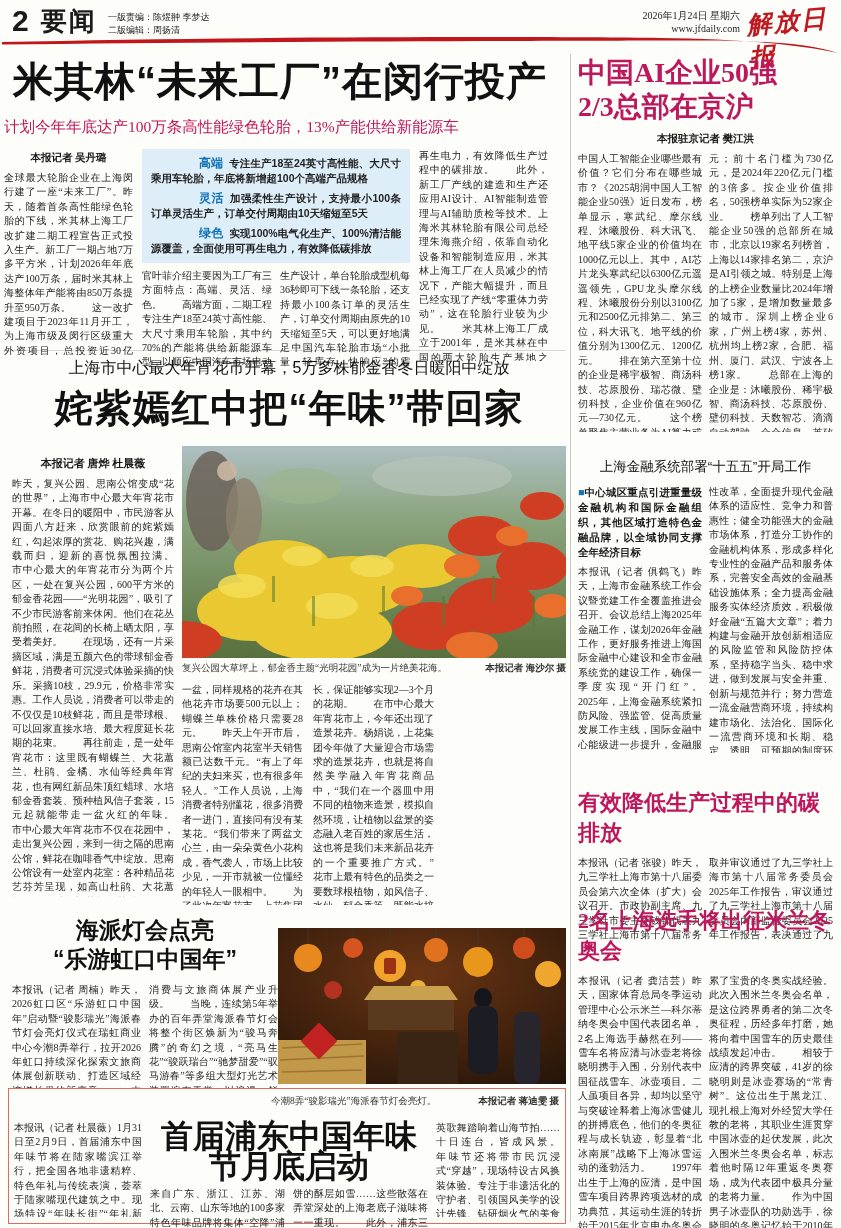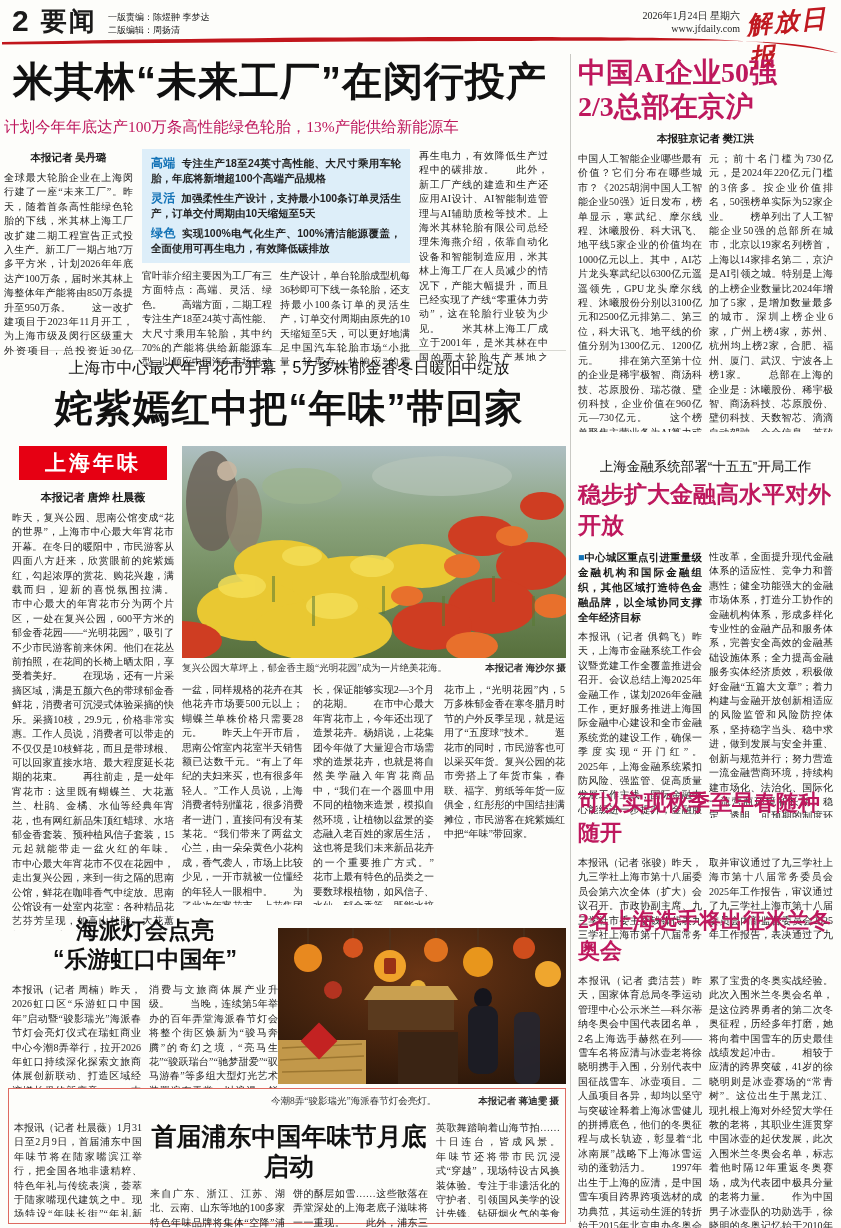--- a/index.html
+++ b/index.html
@@ -11,21 +11,21 @@
         text-justify:inter-ideograph;}
   .byline{font-weight:bold;text-align:center;font-size:10.5px;margin:2px 0 6px 0;}
   .hl-black{font-family:"Liberation Sans","DejaVu Sans",sans-serif;font-weight:900;color:#111;text-align:center;}
   .hl-serif{font-weight:bold;color:#be185d;text-align:left;font-family:"Liberation Serif","DejaVu Serif",serif;}
   .kicker{font-family:"Liberation Sans","DejaVu Sans",sans-serif;font-weight:normal;text-align:center;color:#111;}
   .row{display:flex;}
   .vrule{position:absolute;width:1px;background:#c9c9c4;}
   .hrule{position:absolute;height:1px;background:#d8d8d2;}
   .bluebox{background:#ddeef9;padding:7px 9px;font-family:"Liberation Sans","DejaVu Sans",sans-serif;
            font-size:10.5px;line-height:15px;font-weight:bold;color:#222;overflow:hidden;}
-  .bluebox .tag{color:#1272b6;font-size:12px;margin-right:6px;font-weight:900;}
+  .bluebox .tag{color:#1272b6;font-size:12px;margin-right:6px;font-weight:900;margin-left:48px;}
   .bluebox .bi{margin-bottom:5px;text-align:justify;}
   .redtag{background:#e60013;color:#fff;font-family:"Liberation Sans","DejaVu Sans",sans-serif;
           font-weight:900;font-size:21px;text-align:center;line-height:34px;height:34px;letter-spacing:3px;}
   .caprow{display:flex;justify-content:space-between;font-size:9.5px;color:#333;align-items:baseline;}
   .cap-credit{font-weight:bold;white-space:nowrap;margin-left:8px;}
   .lead-bold{font-family:"Liberation Sans","DejaVu Sans",sans-serif;font-weight:bold;font-size:10.5px;
              line-height:15px;display:block;margin-bottom:5px;text-align:justify;}
   .bluesq{color:#1272b6;}
   .photo{overflow:hidden;background:#888;}
   .masthead{color:#c01920;font-weight:bold;font-style:italic;font-size:25px;transform:rotate(-5deg);
@@ -90,21 +90,20 @@
       <div class="tcol" style="width:124px;height:280px;">中国人工智能企业哪些最有价值？它们分布在哪些城市？《2025胡润中国人工智能企业50强》近日发布，榜单显示，寒武纪、摩尔线程、沐曦股份、科大讯飞、地平线5家企业的价值均在1000亿元以上。其中，AI芯片龙头寒武纪以6300亿元遥遥领先，GPU龙头摩尔线程、沐曦股份分别以3100亿元和2500亿元排第二、第三位，科大讯飞、地平线的价值分别为1300亿元、1200亿元。　　排在第六至第十位的企业是稀宇极智、商汤科技、芯原股份、瑞芯微、壁仞科技，企业价值在960亿元—730亿元。　　这个榜单聚焦主营业务为AI算力或算法的中国企业，按照企业价值进行排名。上市公司市值按照2026年1月9日的收盘价计算，非上市公司估值参考同行业上市公司或者根据最新一轮融资情况进行估算。　　胡润集团董事长兼首席调研官胡润对几家非常有名的企业不能参与表示遗憾。他说，有三类企业由于不符合相关界定不参与企业价值排名，一是具身智能企业，包括机器人、智能飞行器和智能家居。二是AI不是目前主营业务的企业，如字节跳动等。三是以基础研究开源为先，商业化程度不充分的企业，如DeepSeek等。　　50强中有21家非上市公司，上榜门槛为95亿元，比2024年提高35亿</div>
       <div class="tcol" style="width:124px;height:280px;">元；前十名门槛为730亿元，是2024年220亿元门槛的3倍多。按企业价值排名，50强榜单实际为52家企业。　　榜单列出了人工智能企业50强的总部所在城市，北京以19家名列榜首，上海以14家排名第二，京沪是AI引领之城。特别是上海的上榜企业数量比2024年增加了5家，是增加数量最多的城市。深圳上榜企业6家，广州上榜4家，苏州、杭州均上榜2家，合肥、福州、厦门、武汉、宁波各上榜1家。　　总部在上海的企业是：沐曦股份、稀宇极智、商汤科技、芯原股份、壁仞科技、天数智芯、滴滴自动驾驶、合合信息、英矽智能、燧原科技、阶跃星辰、嬴彻科技、联影智能、澜起半导体。它们分布在GPU、AIGC大模型、自动驾驶技术、文字与图像识别、数据分析决策等细分领域。　　除了主榜单外，此次还推出中国人工智能“未来之星”企业22家，他们均拥有国家级荣誉资质或最近两年获得过A轮以上的融资。其中，总部在上海的企业是：极殊科技、星猿哲、宇勘科技、扩博智能技术、曦智科技。　　很多人对AI企业是否存在泡沫持有疑问。胡润就此表示，泡沫或许会带来短期的行业震荡，但无法阻挡技术演进的必然趋势。未来真正具备核心技术、场景落地能力的企业将脱颖而出，AI将从资本追捧的概念转变为社会基础设施，就像互联网一样，最终成为全球经济的底层支撑。</div>
     </div>
   </div>
 
   <div class="abs" style="left:12px;top:358px;width:554px;">
     <div class="kicker" style="font-size:16px;">上海市中心最大年宵花市开幕，5万多株郁金香冬日暖阳中绽放</div>
     <div class="hl-black" style="font-size:38px;margin-top:4px;letter-spacing:1px;">姹紫嫣红中把“年味”带回家</div>
     <div class="row" style="margin-top:12px;">
       <div style="width:162px;">
-        <div class="redtag" style="width:148px;margin:0 auto;">上海年味</div>
         <div class="byline" style="margin-top:10px;font-size:11px;">本报记者 唐烨 杜晨薇</div>
         <div class="tcol" style="height:420px;">昨天，复兴公园、思南公馆变成“花的世界”，上海市中心最大年宵花市开幕。在冬日的暖阳中，市民游客从四面八方赶来，欣赏眼前的姹紫嫣红，勾起浓厚的赏花、购花兴趣，满载而归，迎新的喜悦氛围拉满。　　市中心最大的年宵花市分为两个片区，一处在复兴公园，600平方米的郁金香花园——“光明花园”，吸引了不少市民游客前来休闲。他们在花丛前拍照，在花间的长椅上晒太阳，享受着美好。　　在现场，还有一片采摘区域，满是五颜六色的带球郁金香鲜花，消费者可沉浸式体验采摘的快乐。采摘10枝，29.9元，价格非常实惠。工作人员说，消费者可以带走的不仅仅是10枝鲜花，而且是带球根、可以回家直接水培、最大程度延长花期的花束。　　再往前走，是一处年宵花市：这里既有蝴蝶兰、大花蕙兰、杜鹃、金橘、水仙等经典年宵花，也有网红新品朱顶红蜡球、水培郁金香套装、预种植风信子套装，15元起就能带走一盆火红的年味。　　市中心最大年宵花市不仅在花园中，走出复兴公园，来到一街之隔的思南公馆，鲜花在咖啡香气中绽放。思南公馆设有一处室内花室：各种精品花艺芬芳呈现，如高山杜鹃、大花蕙兰、郁金香鲜切花等园艺精品。“镇店之宝”由88株多色蝴蝶兰错落成景，整体高1.5米。　　现场工作人员介绍，无论是复兴公园还是思南公馆的花市，都是高性价比，给消费者打了超低折扣，“价格比其他花卉市场起码便宜30%以上”。　　在思南公馆的室内花室内，一大片各色的大花蕙兰，售价280元</div>
       </div>
       <div style="width:384px;margin-left:8px;">
 
         <div class="photo" style="width:384px;height:212px;">
           <svg width="384" height="212" viewBox="0 0 384 212" preserveAspectRatio="none">
             <defs>
               <linearGradient id="parkbg" x1="0" y1="0" x2="0" y2="1">
                 <stop offset="0" stop-color="#aebfc2"></stop>
@@ -156,21 +155,20 @@
             </g>
           </svg>
         </div>
         <div class="caprow" style="margin-top:4px;">
           <span>复兴公园大草坪上，郁金香主题“光明花园”成为一片绝美花海。</span>
           <span class="cap-credit">本报记者 海沙尔 摄</span>
         </div>
         <div class="row" style="gap:10px;margin-top:8px;">
           <div class="tcol" style="width:121px;height:222px;">一盆，同样规格的花卉在其他花卉市场要500元以上；蝴蝶兰单株价格只需要28元。　　昨天上午开市后，思南公馆室内花室半天销售额已达数千元。“有上了年纪的夫妇来买，也有很多年轻人。”工作人员说，上海消费者特别懂花，很多消费者一进门，直接问有没有某某花。“我们带来了两盆文心兰，由一朵朵黄色小花构成，香气袭人，市场上比较少见，一开市就被一位懂经的年轻人一眼相中。　　为了此次年宵花市，上花集团专门带来30多个大类、500多个花卉品种，大部分花卉都是自有基地培育的。上花集团副总裁杨娟介绍，在此次花市上，光是蝴蝶兰就有近100个品种，且都是在上海基地从小苗开始培育生</div>
           <div class="tcol" style="width:121px;height:222px;">长，保证能够实现2—3个月的花期。　　在市中心最大年宵花市上，今年还出现了造景花卉。杨娟说，上花集团今年做了大量迎合市场需求的造景花卉，也就是将自然美学融入年宵花商品中，“我们在一个器皿中用不同的植物来造景，模拟自然环境，让植物以盆景的姿态融入老百姓的家居生活，这也将是我们未来新品花卉的一个重要推广方式。”　　花市上最有特色的品类之一要数球根植物，如风信子、水仙、郁金香等，既能水培也能土培，这些植物均已经经过了“五度球”技术预处理。　　啥叫“五度球”？技术人员介绍，经过5℃冷库精准处理的“五度球”，可以实现秋季至早春随种随开，让“全年赏花”成为触手可及的现实。当天的年宵</div>
-          <div class="tcol" style="width:121px;height:222px;">花市上，“光明花园”内，5万多株郁金香在寒冬腊月时节的户外反季呈现，就是运用了“五度球”技术。　　逛花市的同时，市民游客也可以采买年货。复兴公园的花市旁搭上了年货市集，春联、福字、剪纸等年货一应俱全，红彤彤的中国结挂满摊位，市民游客在姹紫嫣红中把“年味”带回家。</div>
         </div>
       </div>
     </div>
   </div>
 
   <div class="abs" style="left:12px;top:916px;width:266px;">
     <div class="hl-black" style="font-size:23px;line-height:29px;">海派灯会点亮</div>
     <div class="hl-black" style="font-size:23px;line-height:29px;">“乐游虹口中国年”</div>
     <div class="row" style="gap:8px;margin-top:9px;">
       <div class="tcol" style="width:129px;height:106px;">本报讯（记者 周楠）昨天，2026虹口区“乐游虹口中国年”启动暨“骏影瑞光”海派春节灯会亮灯仪式在瑞虹商业中心今潮8弄举行，拉开2026年虹口持续深化探索文旅商体展创新联动、打造区域经济增长极的新序章。　　本年度“乐游虹口”春节活动，以百年弄堂为舞台，通过海派互动、传统灯彩、非遗市集、潮流展示、文艺演出、旅游住宿商业联动的立体融合，打造兼具“老辰光”烟火气与“海派新潮”趣味性的一站式特色春节体验，带动虹口的整体</div>
@@ -222,44 +220,43 @@
   </div>
 
   <div class="abs frame" style="left:8px;top:1088px;width:556px;height:134px;">
     <div class="caprow abs" style="left:262px;top:6px;width:288px;">
       <span>今潮8弄“骏影瑞光”海派春节灯会亮灯。</span>
       <span class="cap-credit">本报记者 蒋迪雯 摄</span>
     </div>
     <div class="row abs" style="left:5px;top:32px;width:546px;">
       <div class="tcol" style="width:128px;height:96px;">本报讯（记者 杜晨薇）1月31日至2月9日，首届浦东中国年味节将在陆家嘴滨江举行，把全国各地非遗精粹、特色年礼与传统表演，荟萃于陆家嘴现代建筑之中。现场特设“年味长街”“年礼新选”“年趣工坊”“年韵现场”“年景打卡”五大主题体验区，打造浦东首创的中国年节庆IP与文化品牌。</div>
       <div style="width:278px;margin-left:8px;">
-        <div class="hl-black" style="font-size:25px;line-height:30px;">首届浦东中国年味节月底启动</div>
+        <div class="hl-black" style="font-size:32px;line-height:30px;">首届浦东中国年味节月底启动</div>
         <div class="row" style="gap:8px;margin-top:6px;">
           <div class="tcol" style="width:135px;height:58px;">来自广东、浙江、江苏、湖北、云南、山东等地的100多家特色年味品牌将集体“空降”浦东。山林大红肠的鲜香饱满、丁义兴枫泾丁蹄的浓醇酥烂、长春食品商店的经典味道、高桥松</div>
           <div class="tcol" style="width:135px;height:58px;">饼的酥层如雪……这些散落在弄堂深处的上海老底子滋味将一一重现。　　此外，浦东三林绕龙灯翻腾新春瑞气，河北打铁花如星河坠入黄浦江夜空，广东醒狮跃动着岭南气象，潮汕</div>
         </div>
       </div>
       <div class="tcol" style="width:124px;height:96px;margin-left:8px;">英歌舞踏响着山海节拍……十日连台，皆成风景。　　年味节还将带市民沉浸式“穿越”，现场特设古风换装体验。专注于非遗活化的守护者、引领国风美学的设计先锋、钻研烟火气的美食达人……30余位来自哔哩哔哩的高人气UP主，也将齐聚陆家嘴滨江现场，展开深度互动与创意展演。</div>
     </div>
   </div>
 
   <div class="abs" style="left:578px;top:458px;width:255px;">
     <div class="kicker" style="font-size:13.5px;">上海金融系统部署“十五五”开局工作</div>
-    <div class="hl-serif" style="font-size:23px;margin-top:3px;">稳步扩大金融高水平对外开放</div>
     <div class="row" style="gap:7px;margin-top:9px;">
       <div style="width:124px;">
         <span class="lead-bold"><span class="bluesq">■</span><span>中心城区重点引进重量级金融机构和国际金融组织，其他区域打造特色金融品牌，以全域协同支撑全年经济目标</span></span>
         <div class="tcol" style="height:188px;">本报讯（记者 俱鹤飞）昨天，上海市金融系统工作会议暨党建工作全覆盖推进会召开。会议总结上海2025年金融工作，谋划2026年金融工作，更好服务推进上海国际金融中心建设和全市金融系统党的建设工作，确保一季度实现“开门红”。　　2025年，上海金融系统紧扣防风险、强监管、促高质量发展工作主线，国际金融中心能级进一步提升，金融服务实体经济质效、金融开放水平和党建引领作用显著增强。　　会议指出，2026年是“十五五”开局之年，上海金融系统要确保“十五五”开好局、起好步。要稳步扩大金融高水平对外开放，重点推动跨境金融和离岸金融加快发展，更好服务企业“走出去”和共建“一带一路”；深化金融供给侧结构</div>
       </div>
       <div class="tcol" style="width:124px;height:268px;">性改革，全面提升现代金融体系的适应性、竞争力和普惠性；健全功能强大的金融市场体系，打造分工协作的金融机构体系，形成多样化专业性的金融产品和服务体系，完善安全高效的金融基础设施体系；全力提高金融服务实体经济质效，积极做好金融“五篇大文章”；着力构建与金融开放创新相适应的风险监管和风险防控体系，坚持稳字当头、稳中求进，做到发展与安全并重、创新与规范并行；努力营造一流金融营商环境，持续构建市场化、法治化、国际化一流营商环境和长期、稳定、透明、可预期的制度环境；高质量编制好金融“十五五”规划，确保有力有效指引上海国际金融中心建设不断提升能级。　　为稳增长开好局，上海将加快政策落地，推动信贷投放、资本市场活跃度和保险产品创新协同发力。同时，强化金融招商，中心城区重点引进重量级金融机构和国际金融组织，其他区域打造特色金融品牌，以全域协同支撑全年经济目标。　　市委常委、常务副市长吴伟出席会议并讲话。</div>
     </div>
   </div>
 
   <div class="abs" style="left:578px;top:788px;width:255px;">
-    <div class="hl-serif" style="font-size:22px;">可以实现秋季至早春随种随开</div>
+    <div class="hl-serif" style="font-size:22px;">有效降低生产过程中的碳排放</div>
     <div class="row" style="gap:7px;margin-top:8px;">
       <div class="tcol" style="width:124px;height:86px;">本报讯（记者 张骏）昨天，九三学社上海市第十八届委员会第六次全体（扩大）会议召开。市政协副主席、九三学社市委主委钱锋代表九三学社上海市第十八届常务委员会作工作报告并讲话。　　会议传达学习了九三学社第十五届中央委员会第四次全体会议精神，听</div>
       <div class="tcol" style="width:124px;height:86px;">取并审议通过了九三学社上海市第十八届常务委员会2025年工作报告，审议通过了九三学社上海市第十八届委员会内部监督委员会2025年工作报告，表决通过了九三学社上海市第十八届委员会内部监督委员会届中增补人选，宣读有关表彰决定。</div>
     </div>
   </div>
 
   <div class="abs" style="left:578px;top:906px;width:255px;">
     <div class="hl-serif" style="font-size:22px;">2名上海选手将出征米兰冬奥会</div>
     <div class="row" style="gap:7px;margin-top:8px;">
       <div class="tcol" style="width:124px;height:272px;">本报讯（记者 龚洁芸）昨天，国家体育总局冬季运动管理中心公示米兰—科尔蒂纳冬奥会中国代表团名单，2名上海选手赫然在列——雪车名将应清与冰壶老将徐晓明携手入围，分别代表中国征战雪车、冰壶项目。二人虽项目各异，却均以坚守与突破诠释着上海冰雪健儿的拼搏底色，他们的冬奥征程与成长轨迹，彰显着“北冰南展”战略下上海冰雪运动的蓬勃活力。　　1997年出生于上海的应清，是中国雪车项目跨界跨项选材的成功典范，其运动生涯的转折始于2015年北京申办冬奥会成功之际。　　彼时已在上海田径队主攻女子400米栏四年的应清，师从名帅孙海平，是刘翔、谢文骏的小师妹，田径赛场锤炼的速度、力量与协调性，为她日后转型雪车奠定了坚实基础。在教练曹靖的推荐下，应清参与雪车项目测试，凭借优异的60米短跑速度、蹬踏力量及跳远爆发力测试成绩，从众多竞争者中脱颖而出，成为中国雪车队首批队员，从田径赛道跨界冰雪赛场。　　2022年北京冬奥会，应清携手队友出战女子单人雪车与双人雪车两个项目，在女子单人雪车比赛中以四轮总成绩4分23秒41位列第9名，双人雪车项目获得第11名，虽未站上领奖台，却积</div>

